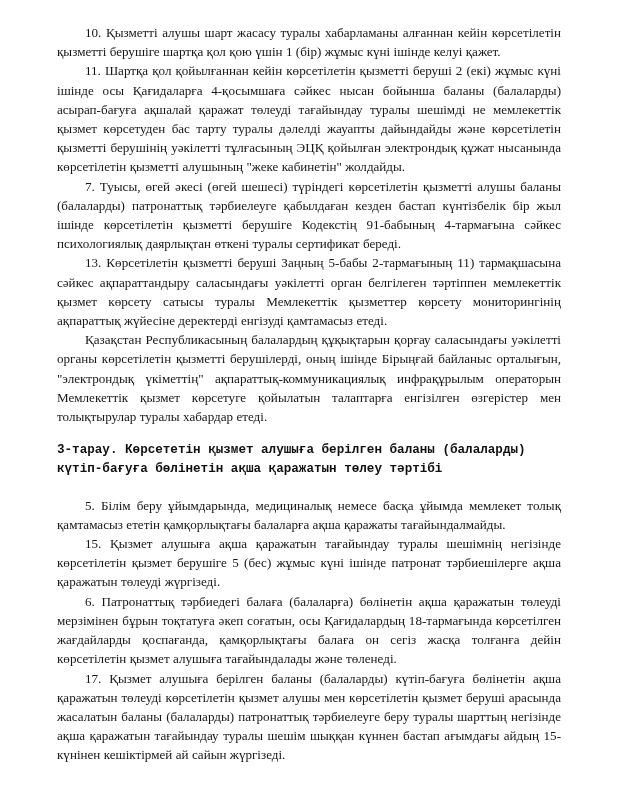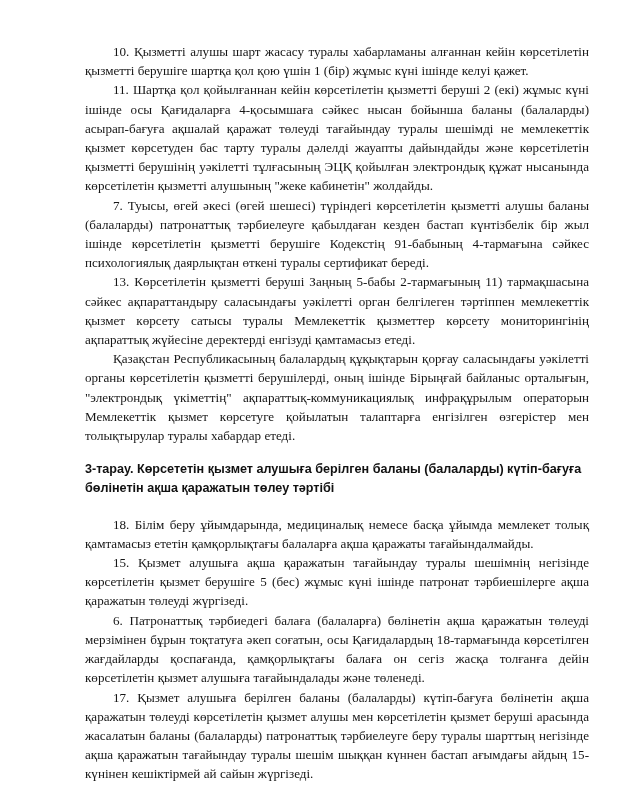--- a/index.html
+++ b/index.html
@@ -12,43 +12,42 @@
     position: relative;
     width: 618px;
     height: 800px;
     background: #ffffff;
     overflow: hidden;
     box-sizing: border-box;
   }
   .content {
     position: absolute;
     left: 57px;
-    top: 42px;
+    top: 23px;
     width: 504px;
-    margin-left: 28px;
   }
   p.para {
     margin: 0;
     font-family: "Liberation Serif", "DejaVu Serif", serif;
     font-size: 13.1px;
     line-height: 19.2px;
     color: #161616;
     text-align: justify;
     text-justify: inter-word;
     text-indent: 28px;
     -webkit-hyphens: none;
     hyphens: none;
     word-spacing: 0.1px;
   }
   p.para.no-indent {
     text-indent: 28px;
   }
   h2.section-heading {
     margin: 0;
-    font-family: Liberation Sans, sans-serif;
+    font-family: Liberation Mono, monospace;
     font-size: 12.6px;
     font-weight: bold;
     line-height: 19.2px;
     color: #111111;
     text-align: left;
     text-indent: 0;
   }
   .gap-before-heading { height: 15px; }
   .gap-after-heading  { height: 16px; }
 </style>
@@ -67,21 +66,21 @@
     <p class="para">13. Көрсетілетін қызметті беруші Заңның 5-бабы 2-тармағының 11) тармақшасына сәйкес ақпараттандыру саласындағы уәкілетті орган белгілеген тәртіппен мемлекеттік қызмет көрсету сатысы туралы Мемлекеттік қызметтер көрсету мониторингінің ақпараттық жүйесіне деректерді енгізуді қамтамасыз етеді.</p>
 
     <p class="para no-indent">Қазақстан Республикасының балалардың құқықтарын қорғау саласындағы уәкілетті органы көрсетілетін қызметті берушілерді, оның ішінде Бірыңғай байланыс орталығын, "электрондық үкіметтің" ақпараттық-коммуникациялық инфрақұрылым операторын Мемлекеттік қызмет көрсетуге қойылатын талаптарға енгізілген өзгерістер мен толықтырулар туралы хабардар етеді.</p>
 
     <div class="gap-before-heading"></div>
 
     <h2 class="section-heading">3-тарау. Көрсететін қызмет алушыға берілген баланы (балаларды) күтіп-бағуға бөлінетін ақша қаражатын төлеу тәртібі</h2>
 
     <div class="gap-after-heading"></div>
 
-    <p class="para">18. Білім беру ұйымдарында, медициналық немесе басқа ұйымда мемлекет толық қамтамасыз ететін қамқорлықтағы балаларға ақша қаражаты тағайындалмайды.</p>
+    <p class="para">5. Білім беру ұйымдарында, медициналық немесе басқа ұйымда мемлекет толық қамтамасыз ететін қамқорлықтағы балаларға ақша қаражаты тағайындалмайды.</p>
 
     <p class="para">15. Қызмет алушыға ақша қаражатын тағайындау туралы шешімнің негізінде көрсетілетін қызмет берушіге 5 (бес) жұмыс күні ішінде патронат тәрбиешілерге ақша қаражатын төлеуді жүргізеді.</p>
 
     <p class="para">6. Патронаттық тәрбиедегі балаға (балаларға) бөлінетін ақша қаражатын төлеуді мерзімінен бұрын тоқтатуға әкеп соғатын, осы Қағидалардың 18-тармағында көрсетілген жағдайларды қоспағанда, қамқорлықтағы балаға он сегіз жасқа толғанға дейін көрсетілетін қызмет алушыға тағайындалады және төленеді.</p>
 
     <p class="para">17. Қызмет алушыға берілген баланы (балаларды) күтіп-бағуға бөлінетін ақша қаражатын төлеуді көрсетілетін қызмет алушы мен көрсетілетін қызмет беруші арасында жасалатын баланы (балаларды) патронаттық тәрбиелеуге беру туралы шарттың негізінде ақша қаражатын тағайындау туралы шешім шыққан күннен бастап ағымдағы айдың 15-күнінен кешіктірмей ай сайын жүргізеді.</p>
 
   </div>
 </div>
 

